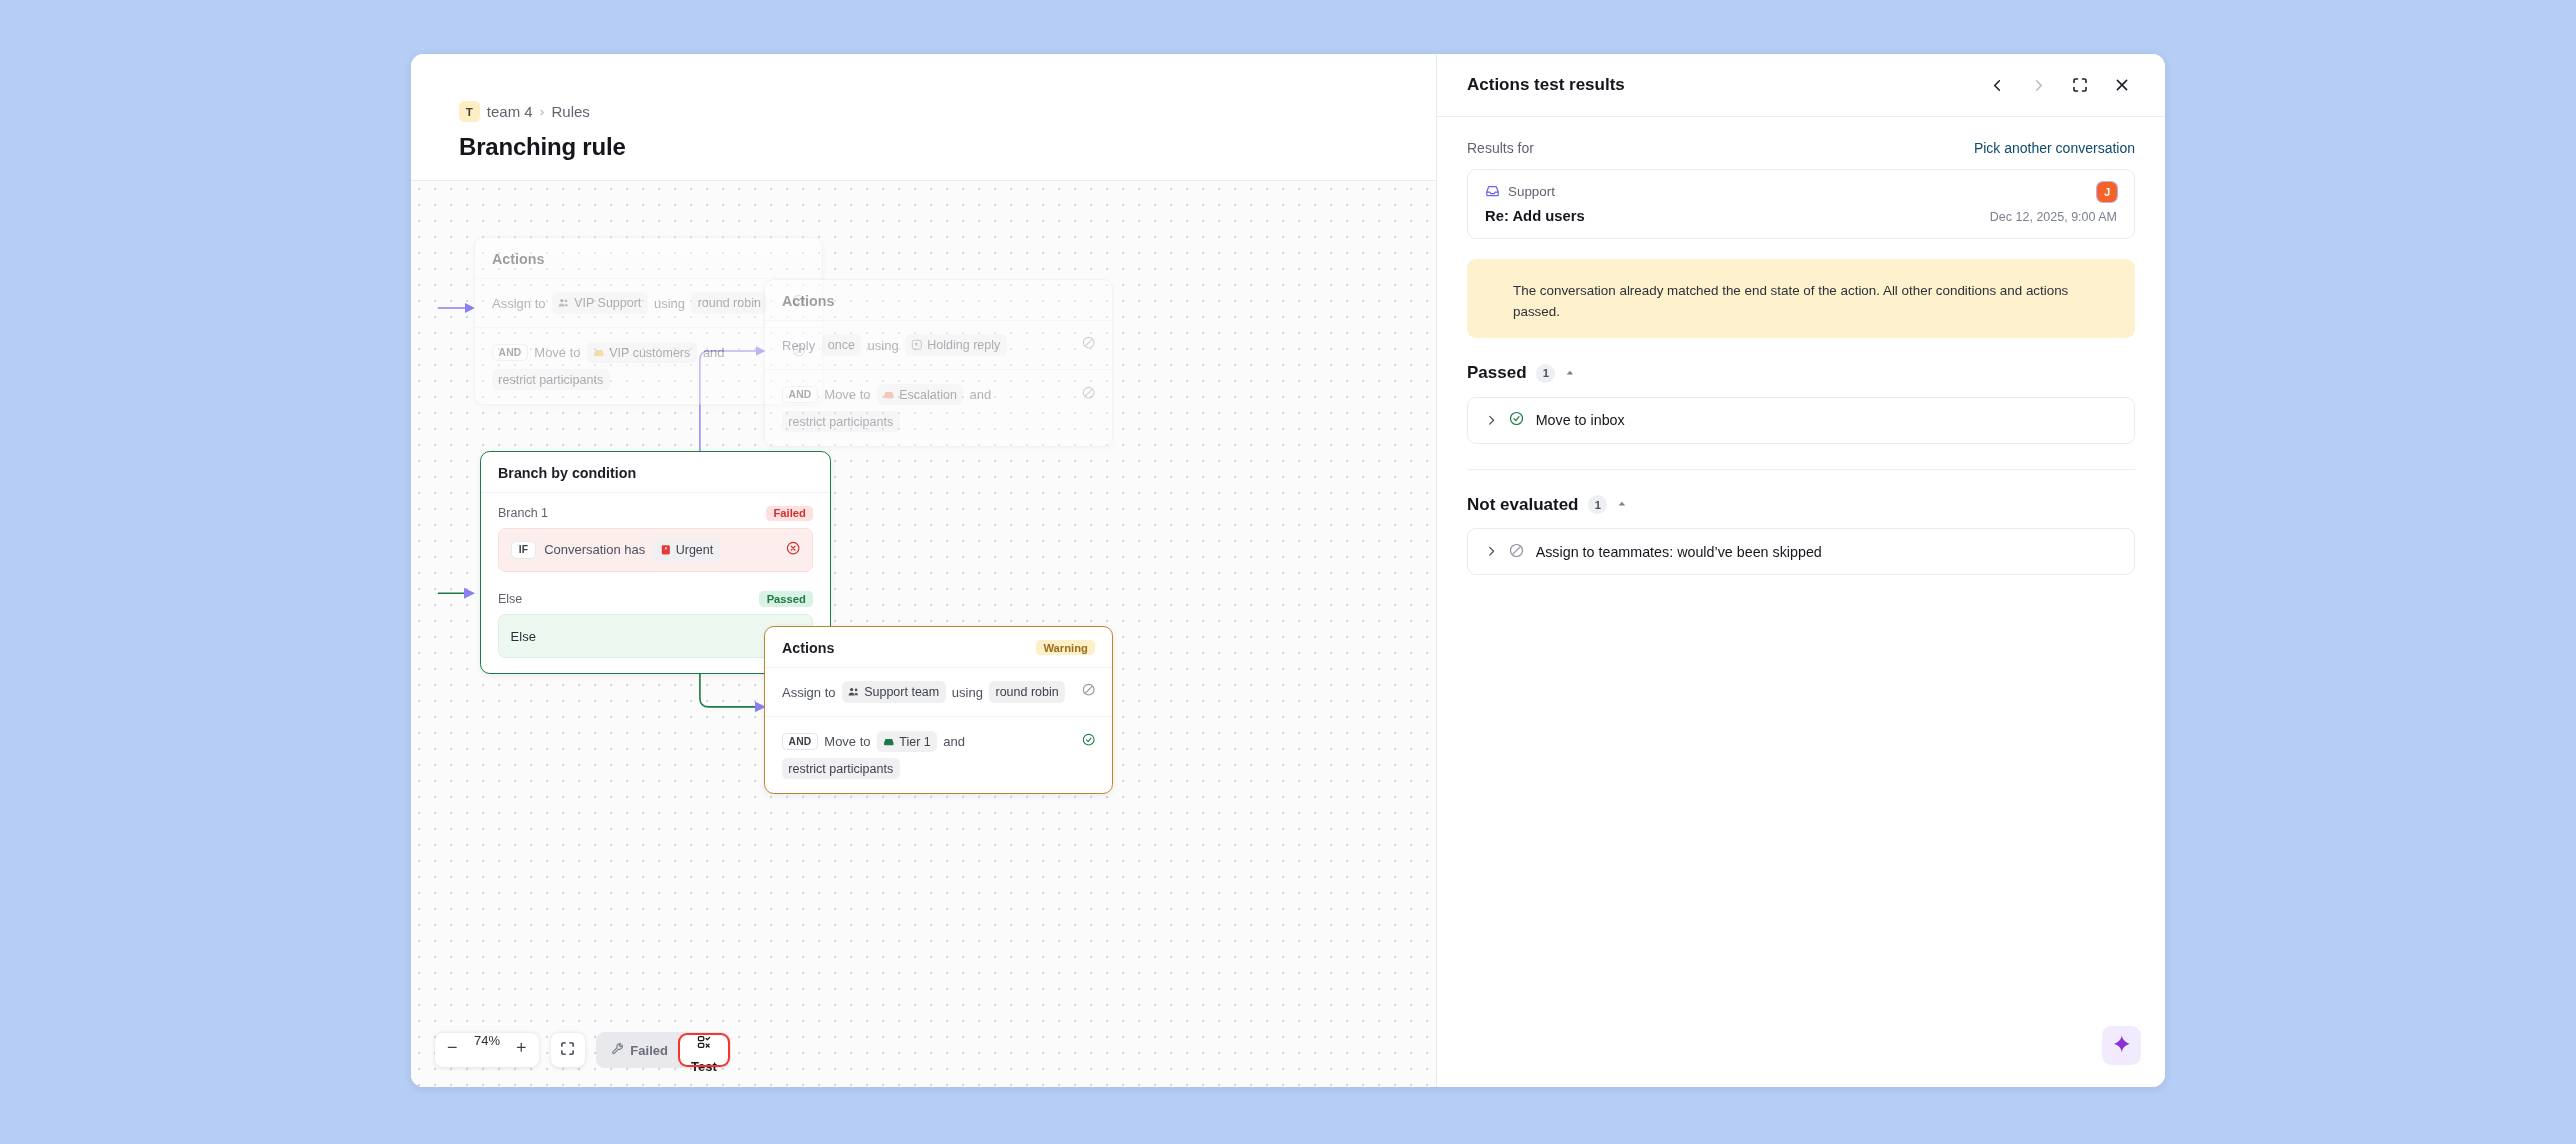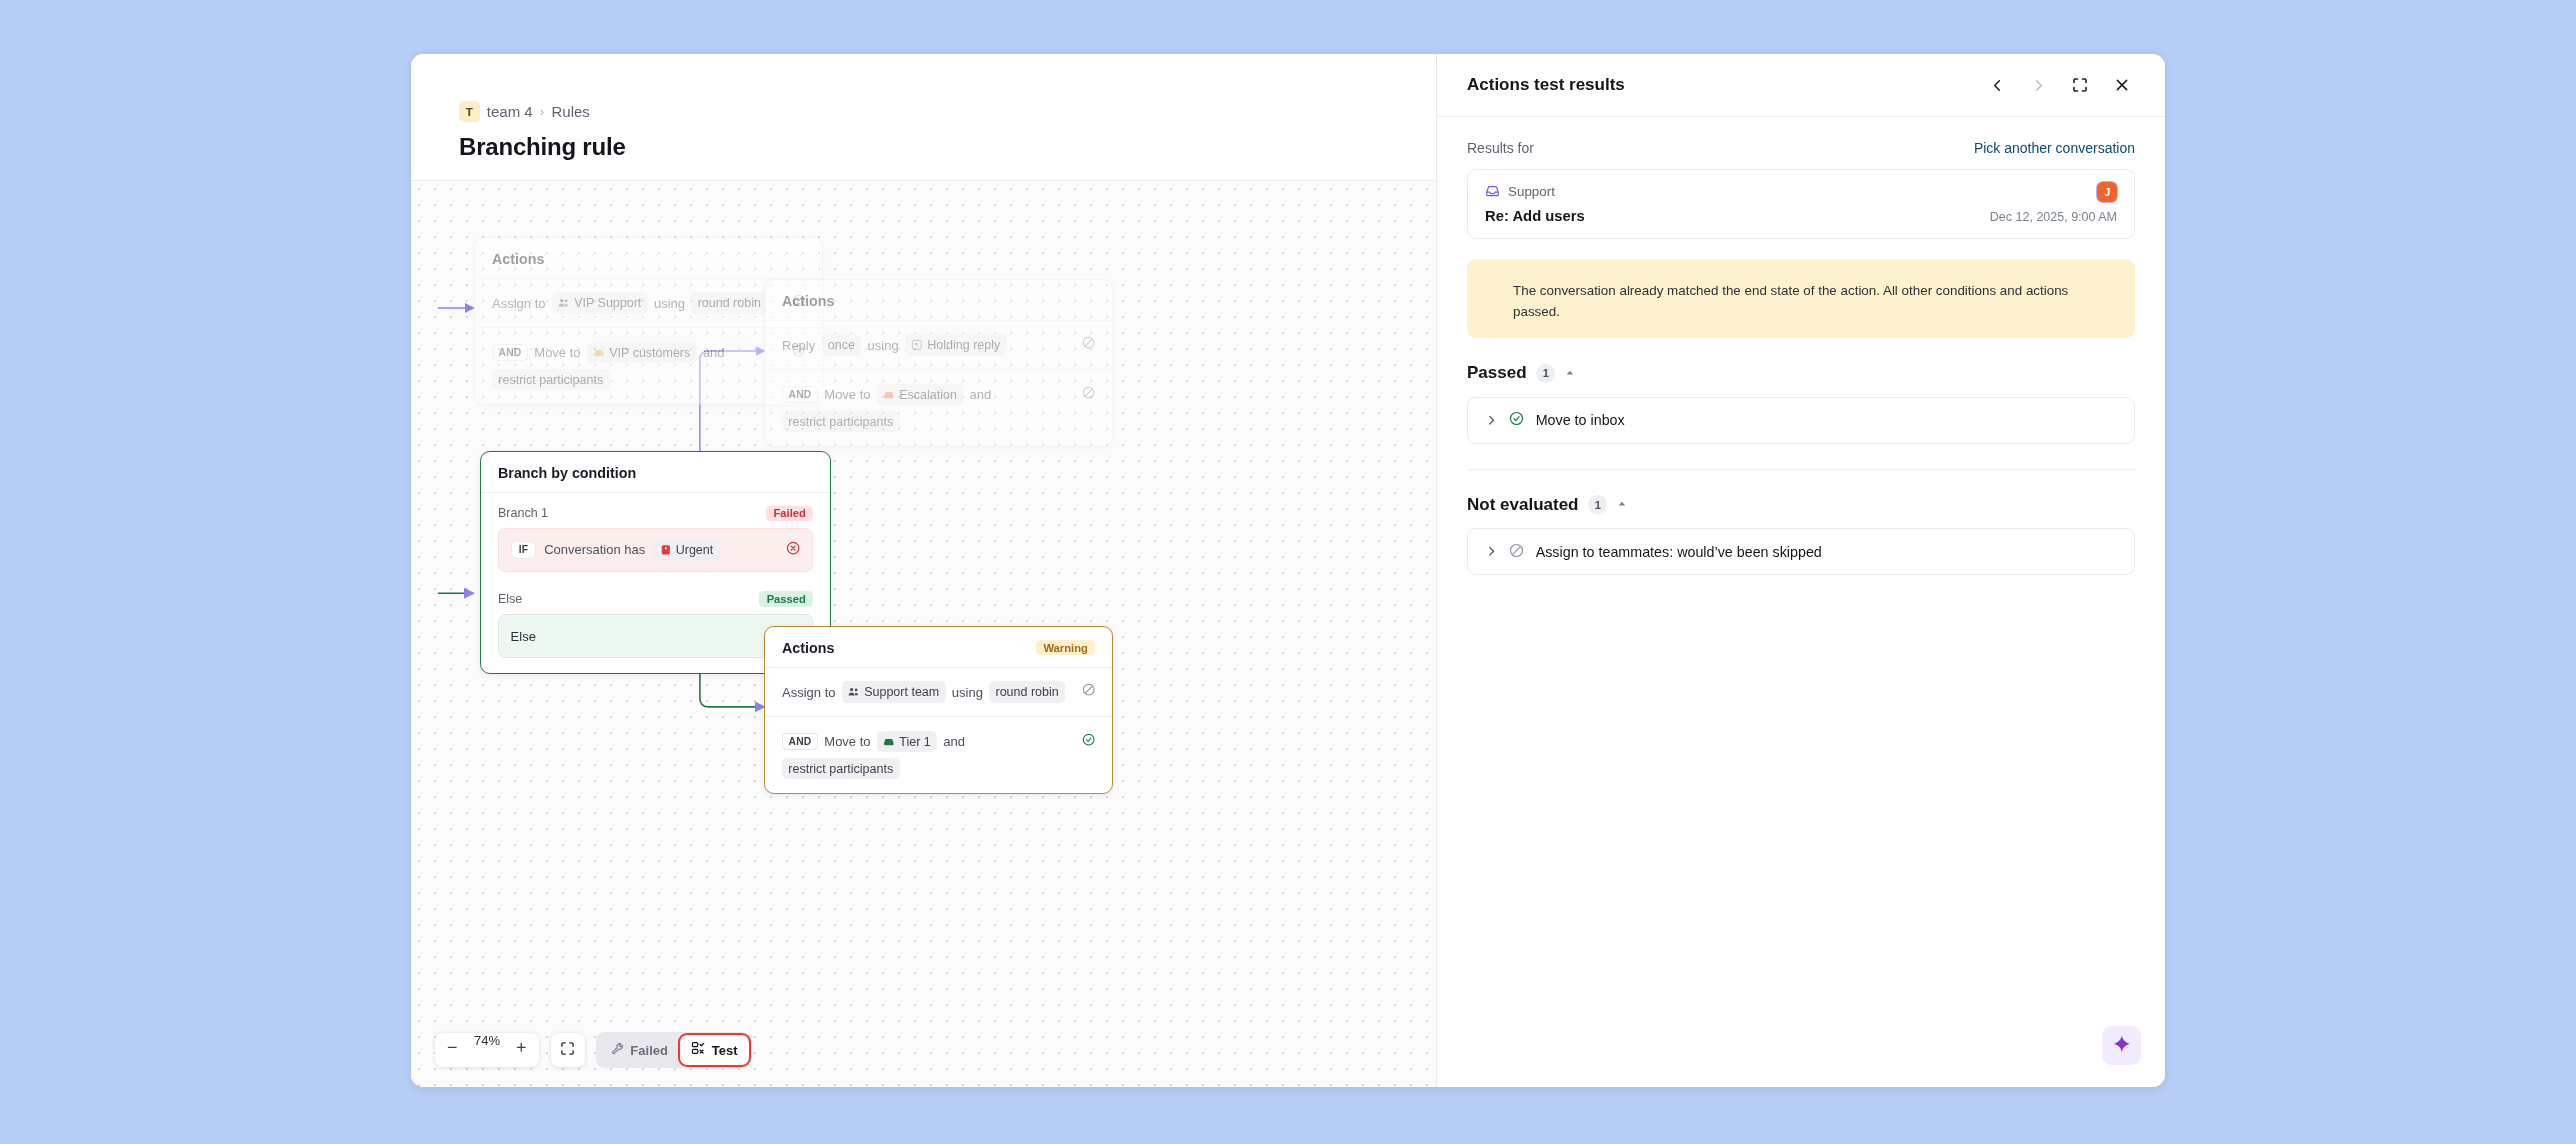--- a/index.html
+++ b/index.html
@@ -167,20 +167,21 @@
   }
   .seg {
     display: flex; align-items: center; gap: 6.3px;
     height: 30px; padding: 0 11.6px; border-radius: 7.2px;
     font-size: 13px; color: #6a6f7a; cursor: pointer;
     border: none; background: transparent; font-weight: 600;
   }
   .seg.active {
     background: #ffffff; color: #15181f;
     box-shadow: 0 0.9px 2.7px rgba(24,30,55,.15);
+    flex-direction: column;
   }
   .seg.highlight { outline: 2.7px solid #f5352b; outline-offset: 0.9px; border-radius: 7.2px; }
 
   
   #results-panel {
     width: 729px; height: 100%;
     background: #ffffff;
     border-left: 0.9px solid #e9eaee;
     display: flex; flex-direction: column;
     position: relative;

